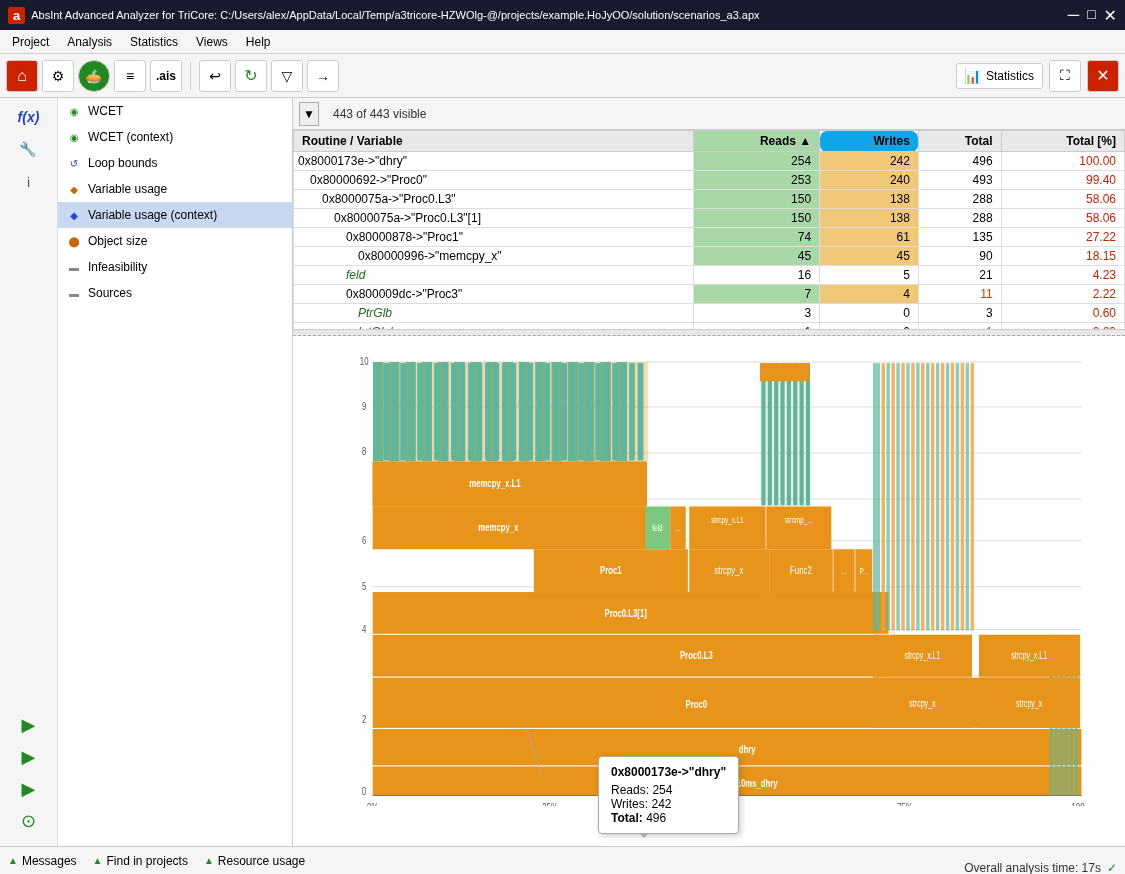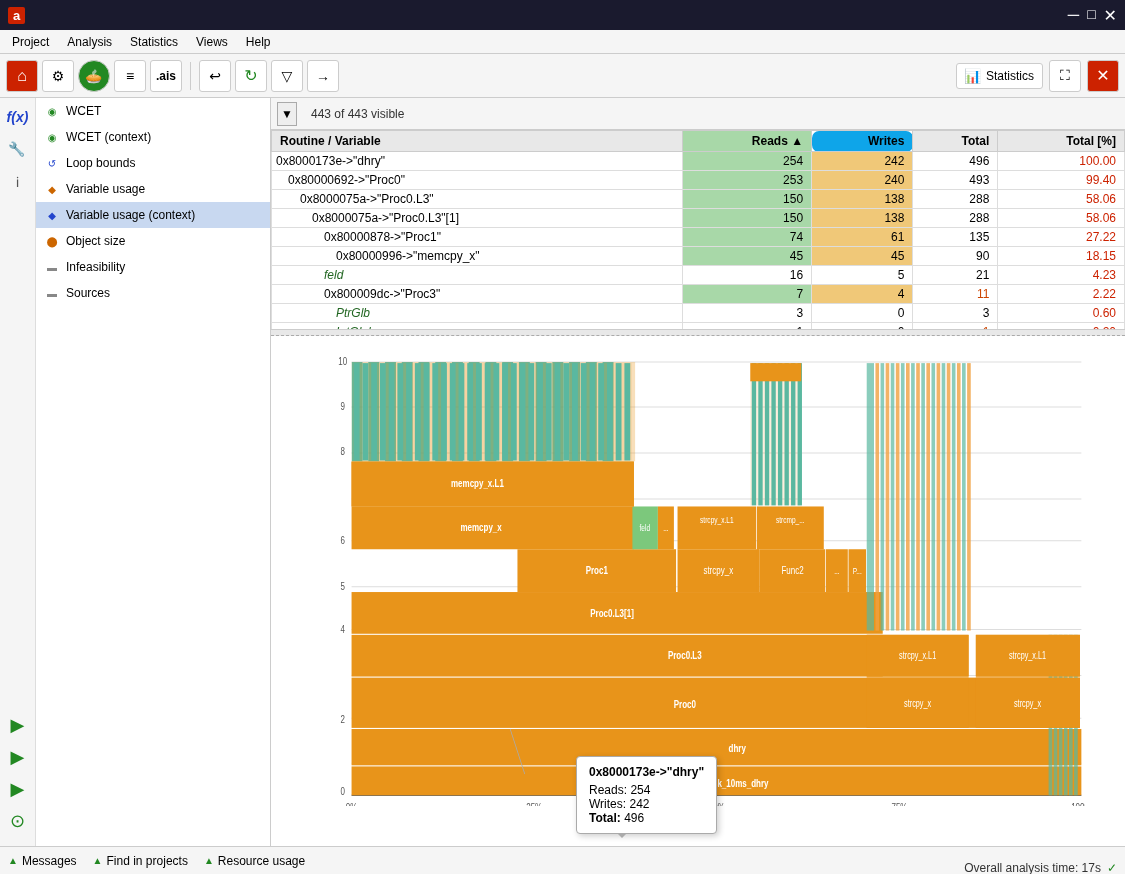--- a/index.html
+++ b/index.html
@@ -27,21 +27,21 @@
     
     
     #sidebar { width: 235px; background: white; border-right: 1px solid #ccc; display: flex; flex-direction: column; }
     .sidebar-item { display: flex; align-items: center; gap: 6px; padding: 5px 8px; cursor: pointer; font-size: 12px; }
     .sidebar-item.active { background: #c8d8f0; }
     .sidebar-icon { width: 16px; height: 16px; display: flex; align-items: center; justify-content: center; font-size: 10px; }
     .si-green { color: #228822; }
     .si-blue { color: #2244cc; }
     
     
-    #icon-strip { width: 36px; background: #f5f5f5; border-right: 1px solid #ddd; display: flex; flex-direction: column; align-items: center; padding-top: 4px; gap: 2px; }
+    #icon-strip { width: 58px; background: #f5f5f5; border-right: 1px solid #ddd; display: flex; flex-direction: column; align-items: center; padding-top: 4px; gap: 2px; }
     .icon-strip-btn { width: 30px; height: 30px; display: flex; align-items: center; justify-content: center; cursor: pointer; border-radius: 3px; font-size: 14px; color: #555; }
     
     
     #content { flex: 1; display: flex; flex-direction: column; overflow: hidden; }
     
     
     #filter-bar { height: 32px; background: #f5f5f5; border-bottom: 1px solid #ccc; display: flex; align-items: center; padding: 0 6px; gap: 6px; }
     #filter-input { flex: 1; max-width: 350px; height: 24px; border: 1px solid #aaa; padding: 0 6px; font-size: 12px; }
     #filter-dropdown { width: 20px; height: 24px; border: 1px solid #aaa; background: #eee; cursor: pointer; display: flex; align-items: center; justify-content: center; }
     #visible-count { font-size: 12px; color: #333; margin-left: 8px; }
@@ -74,20 +74,21 @@
     #chart-svg { width: 100%; height: 100%; }
     
     .play-btn { color: #228822; font-size: 18px; cursor: pointer; }
   </style>
 </head>
 <body>
 
 <div id="titlebar">
   <div id="titlebar-left">
     <span style="background:#cc2200;color:white;padding:1px 5px;font-weight:bold;border-radius:2px;font-size:13px;">a</span>
+    <span style="font-size:11px;">AbsInt Advanced Analyzer for TriCore: C:/Users/alex/AppData/Local/Temp/a3tricore-HZWOlg-@/projects/example.HoJyOO/solution/scenarios_a3.apx</span>
   </div>
   <div id="titlebar-right">
     <span style="cursor:pointer;font-size:16px;">─</span>
     <span style="cursor:pointer;font-size:14px;">□</span>
     <span style="cursor:pointer;font-size:16px;">✕</span>
   </div>
 </div>
 
 <div id="menubar">
   <span>Project</span>

